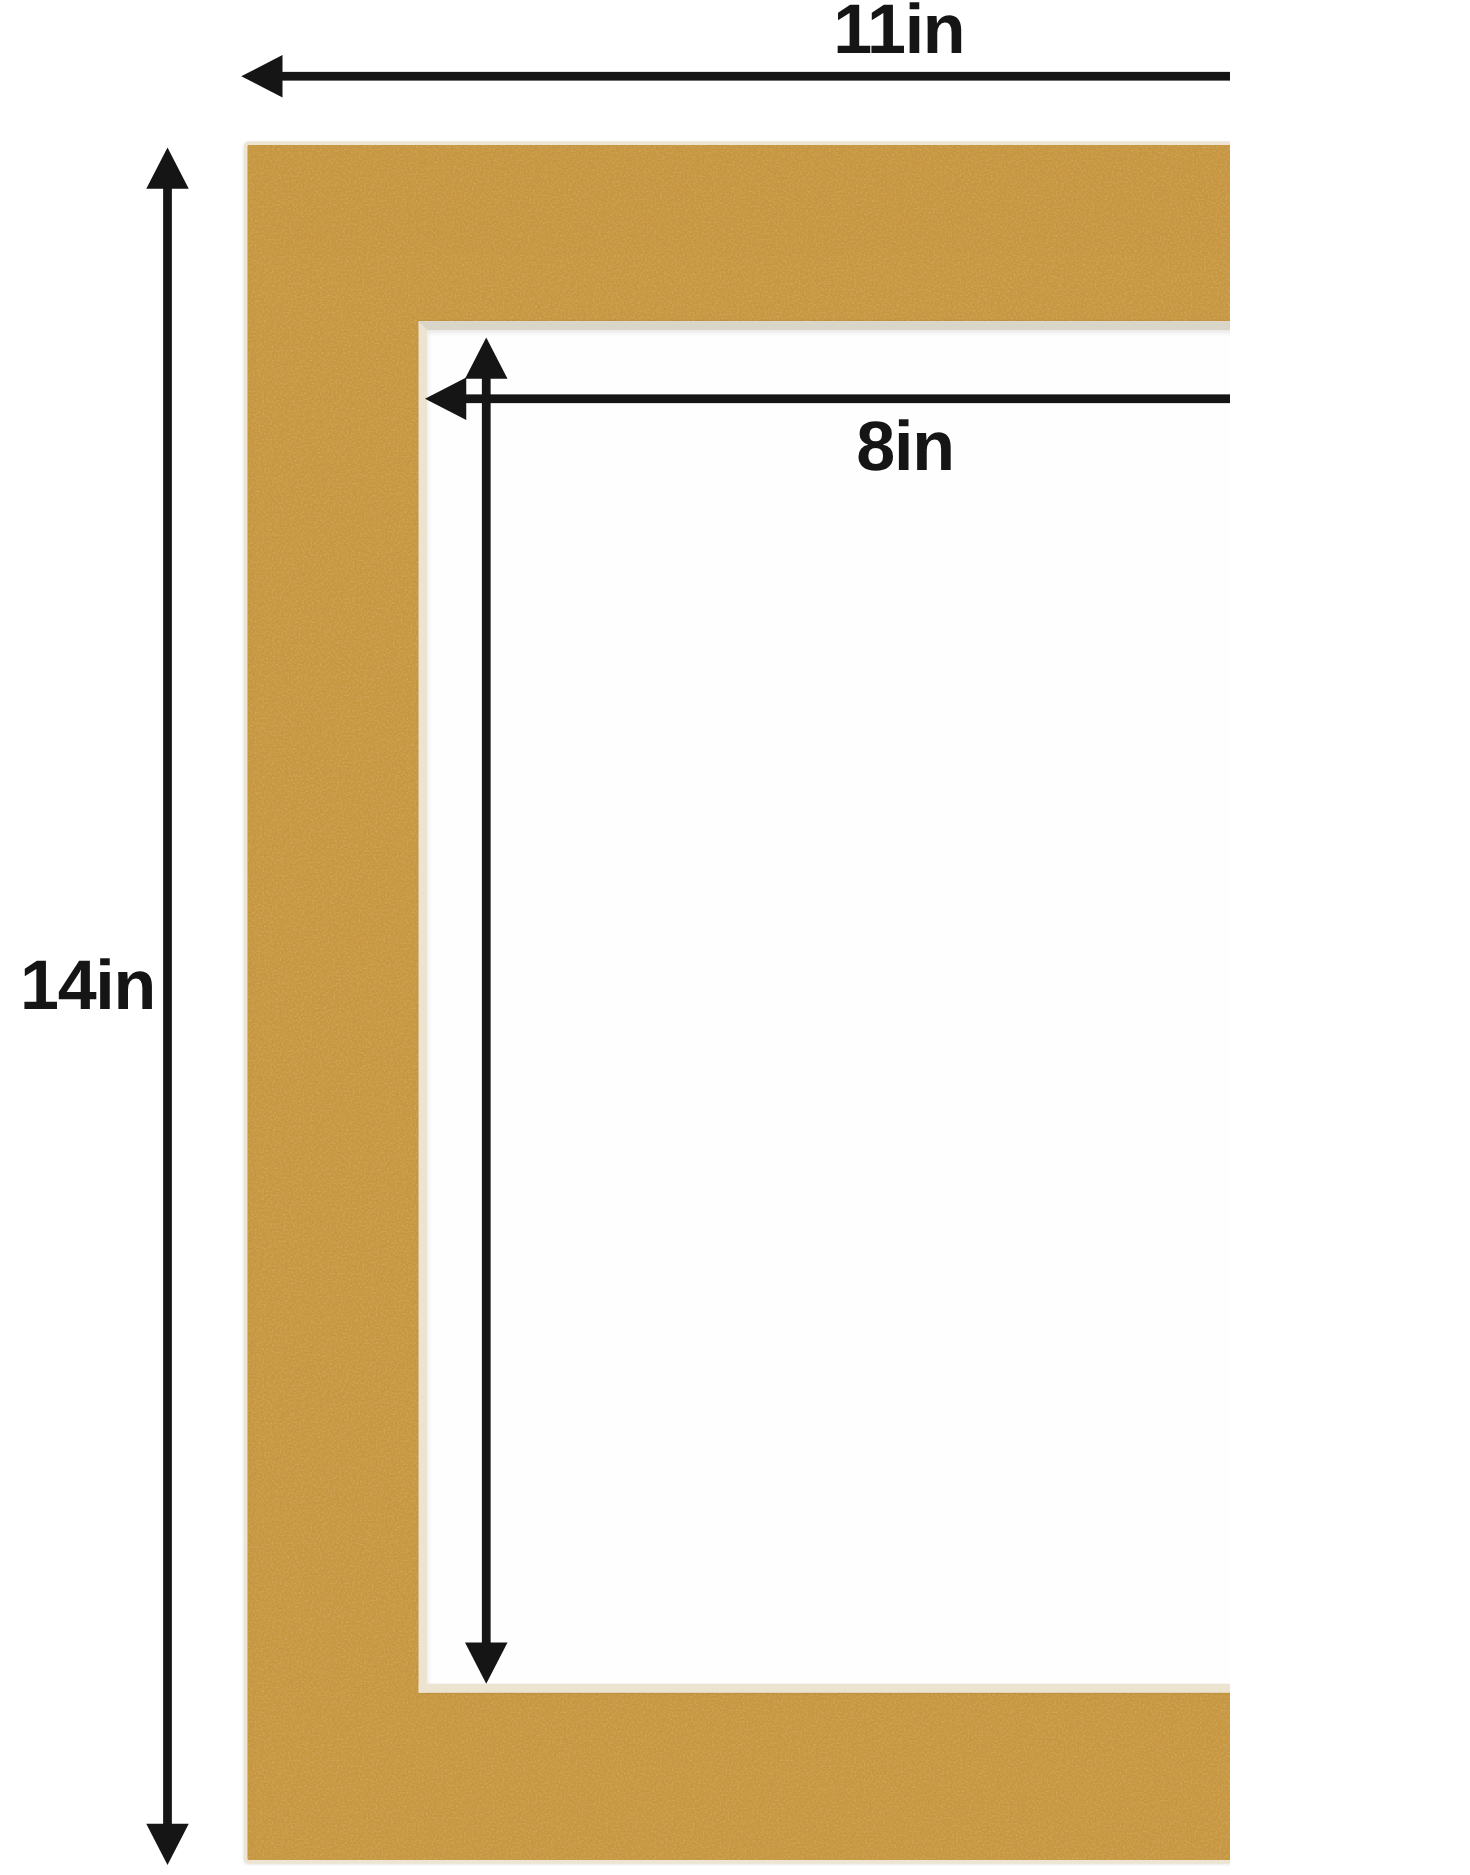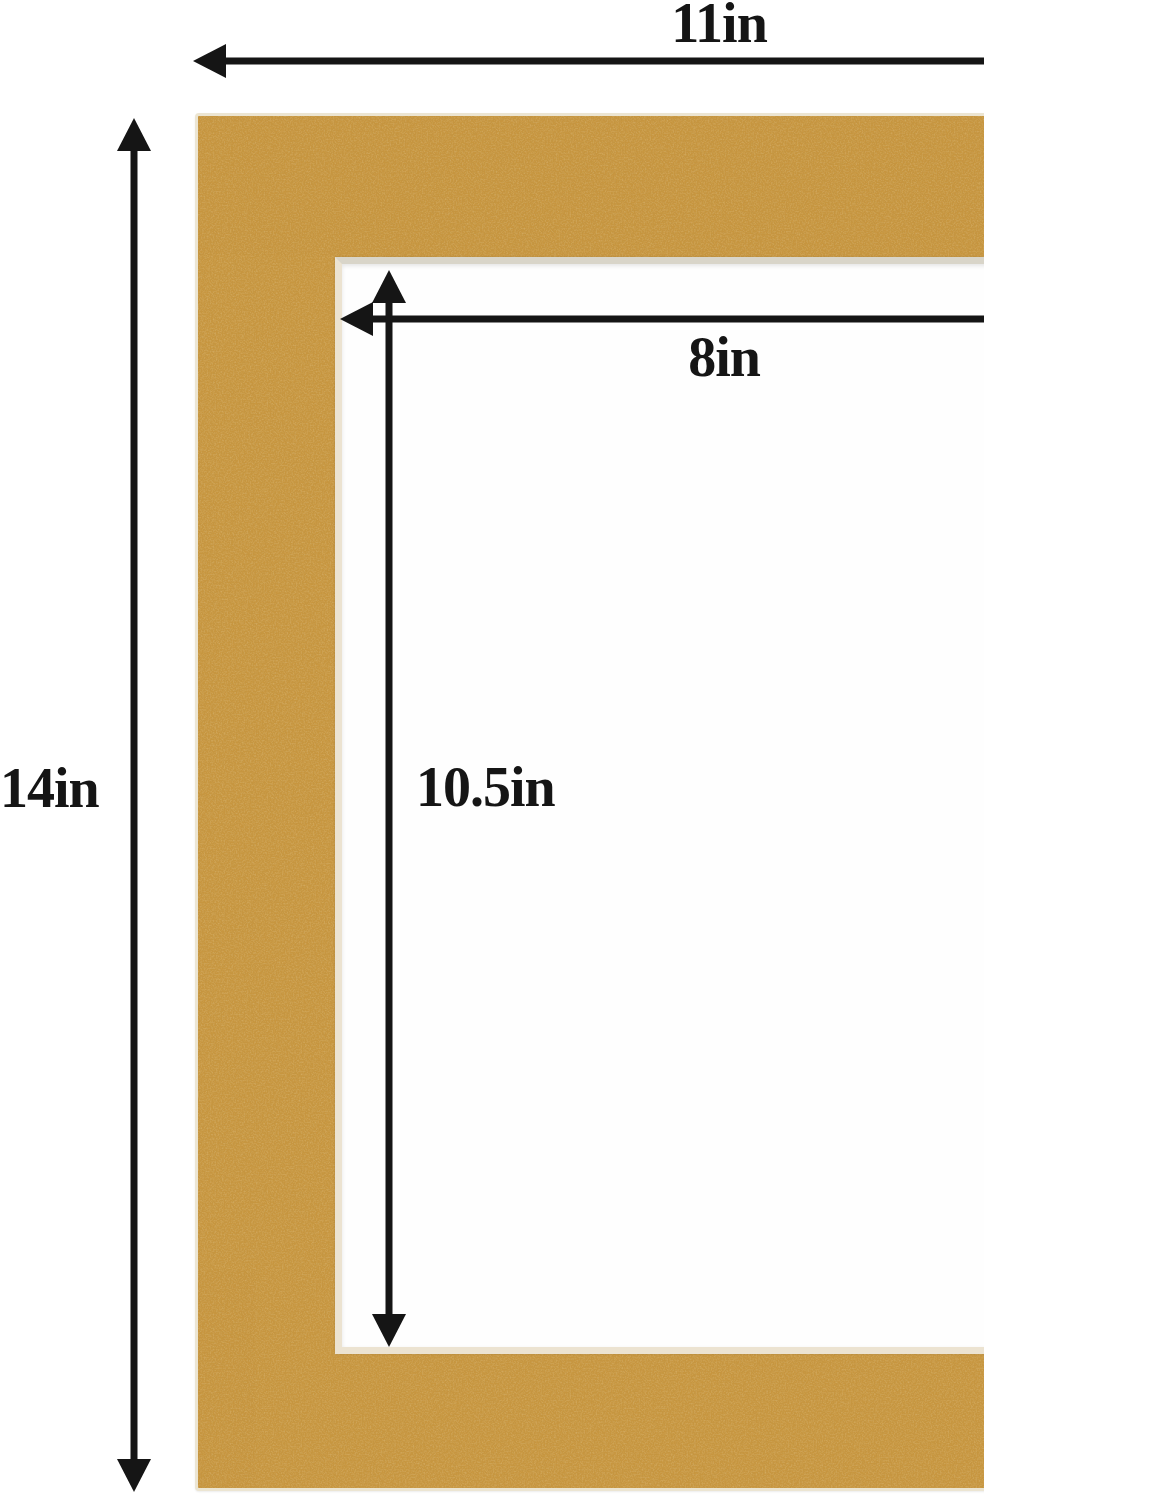--- a/index.html
+++ b/index.html
@@ -11,21 +11,21 @@
     --bg: #ffffff;
   }
   * { margin: 0; padding: 0; box-sizing: border-box; }
   html, body { background: var(--bg); }
   .canvas {
     position: relative;
     width: 984px;
     height: 1500px;
     background: var(--bg);
     overflow: hidden;
-    font-family: Liberation Serif, serif;
+    font-family: Liberation Sans, sans-serif;
   }
 
   
   .mat {
     position: absolute;
     left: 195px; top: 113px;
     width: 973px; height: 1378px;
     background: var(--mat-color);
     border: 3px solid var(--mat-edge);
     border-radius: 4px;
@@ -90,21 +90,21 @@
   .dim-label {
     position: absolute;
     font-weight: bold;
     font-size: 56px;
     line-height: 1.0;
     letter-spacing: -1px;
     color: var(--arrow);
     white-space: nowrap;
   }
   .label-outer-width  { left: 619px; top: -5px;  width: 200px; text-align: center; }
-  .label-outer-height { left: 0px;   top: 760px; width: 118px; text-align: left; }
+  .label-outer-height { left: 0px;   top: 760px; width: 118px; text-align: left; padding-left: 16px; }
   .label-open-width   { left: 624px; top: 329px; width: 200px; text-align: center; }
   .label-open-height  { left: 416px; top: 759px; text-align: left; }
 
   
   .outer-width-arrow  { left: 193px; top: 43px;   width: 975px;  height: 36px; }
   .outer-height-arrow { left: 116px; top: 118px;  width: 36px;   height: 1374px; }
   .open-width-arrow   { left: 340px; top: 301px;  width: 683px;  height: 36px; }
   .open-height-arrow  { left: 371px; top: 270px;  width: 36px;   height: 1077px; }
 </style>
 </head>
@@ -148,15 +148,14 @@
     <div class="head head-left"></div>
     <div class="head head-right"></div>
   </div>
   <div class="dim-label label-open-width">8in</div>
 
   <div class="arrow-v open-height-arrow">
     <div class="shaft"></div>
     <div class="head head-top"></div>
     <div class="head head-bottom"></div>
   </div>
-  <div class="dim-label label-open-height">10.5in</div>
 
 </div>
 
 </body></html>

